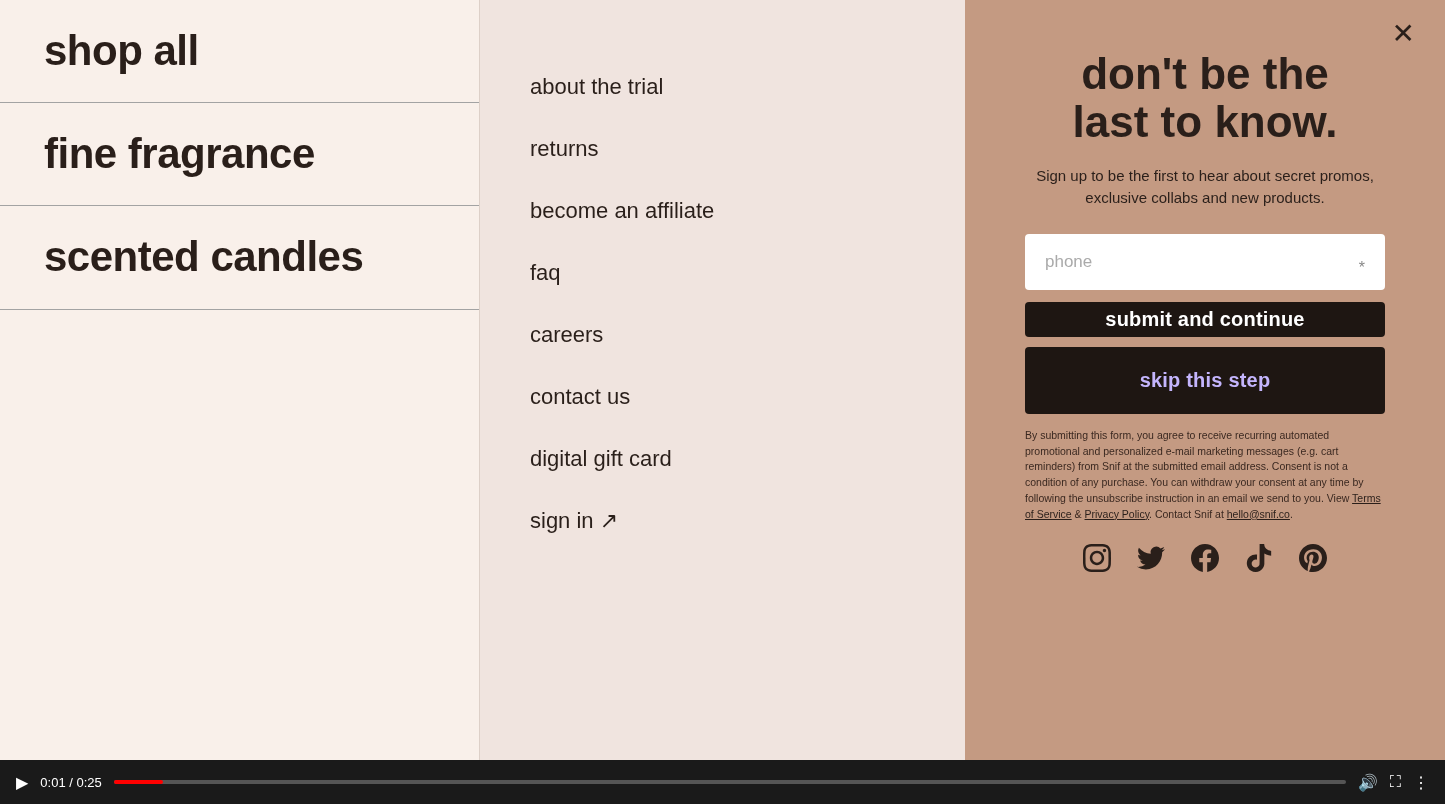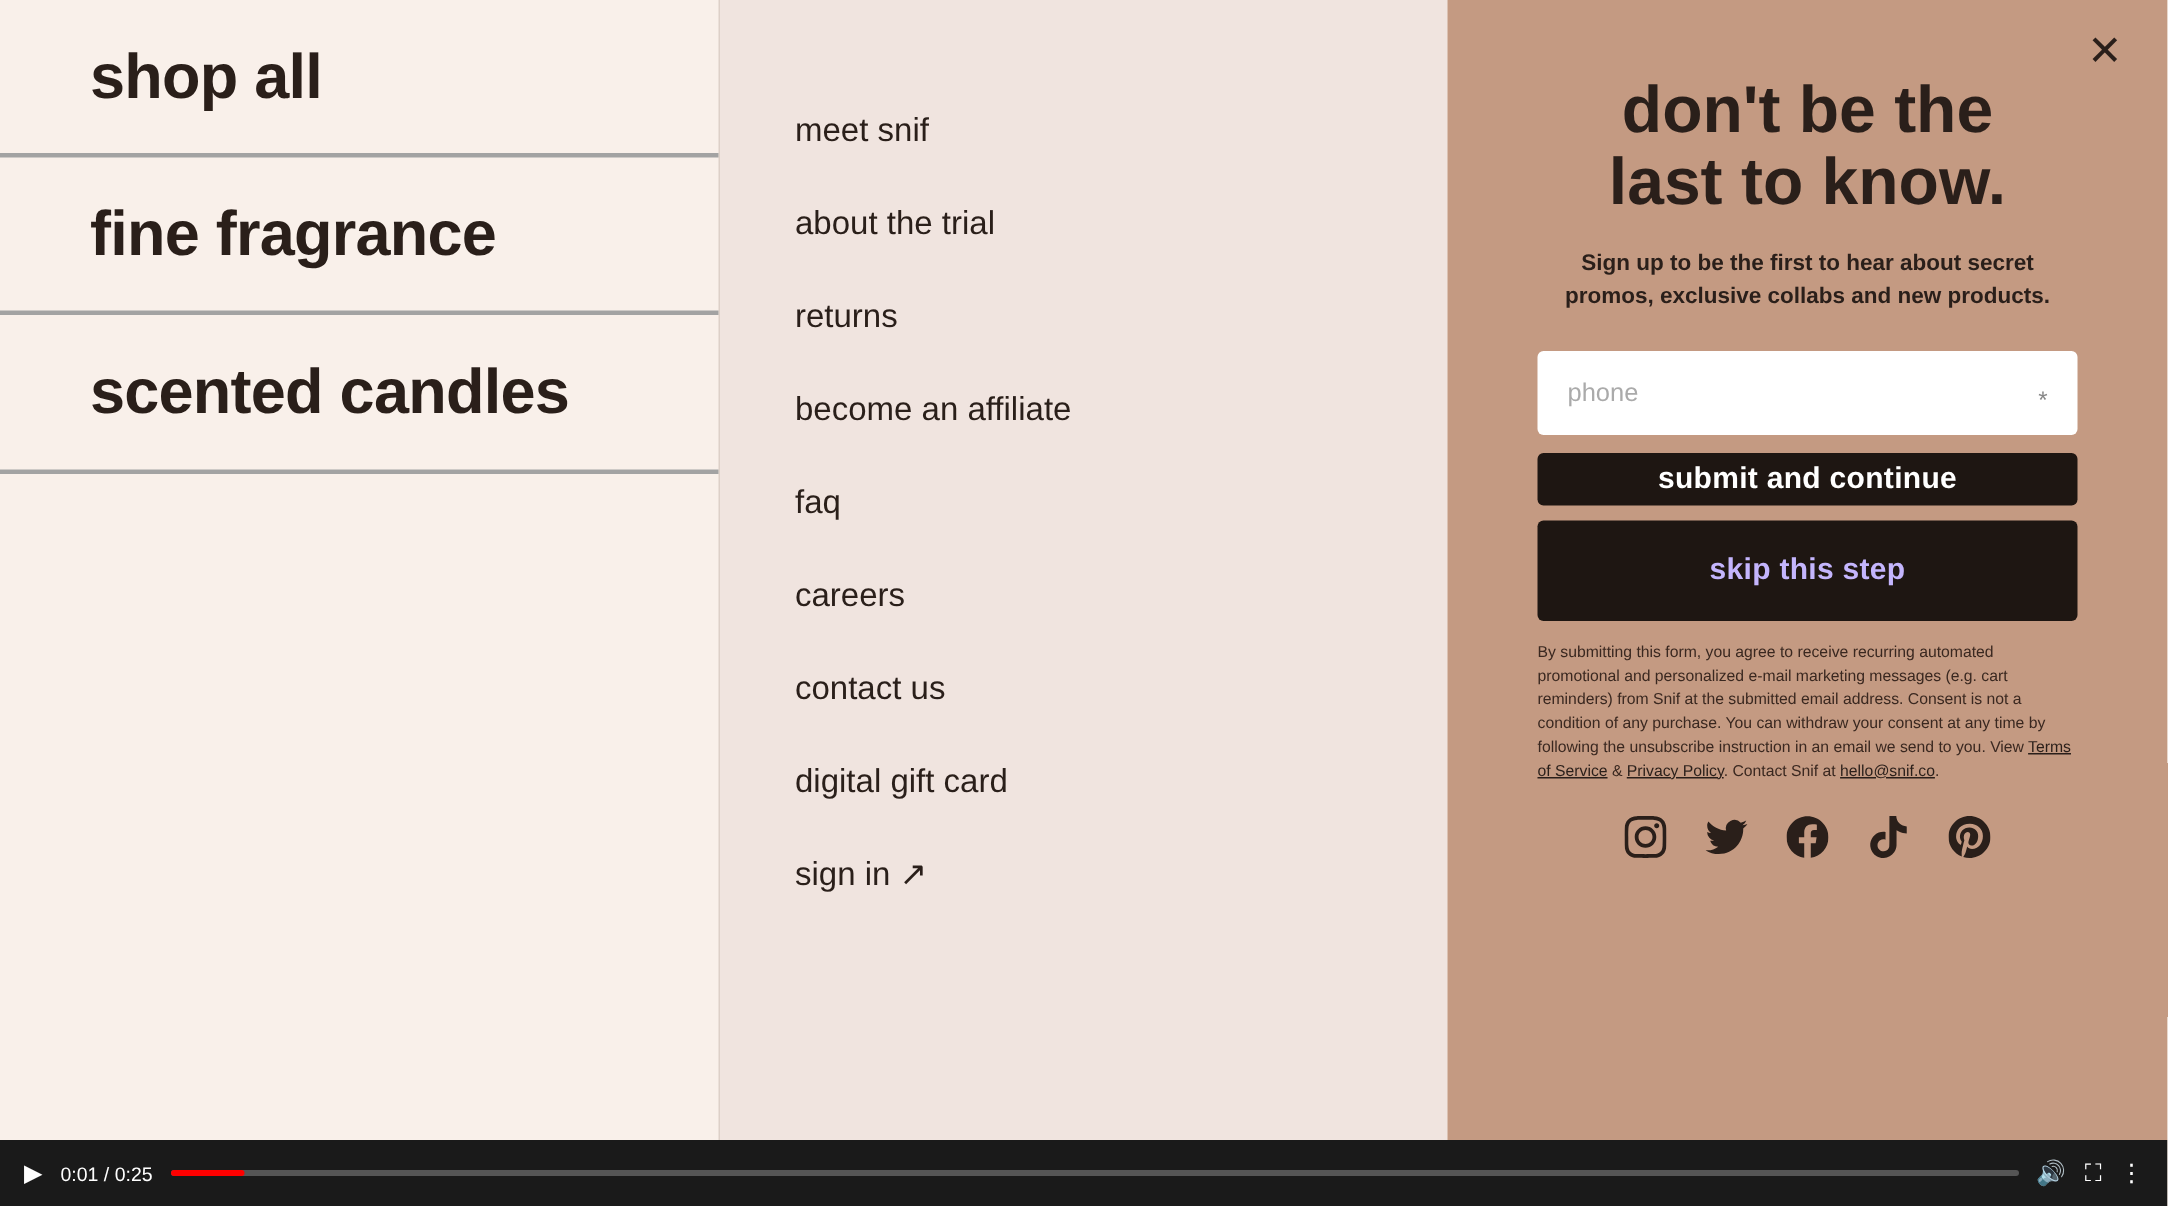--- a/index.html
+++ b/index.html
@@ -20,22 +20,22 @@
     
     .left-col {
       width: 480px;
       background: #f9f0ea;
       border-right: 1px solid #ddd0c8;
       display: flex;
       flex-direction: column;
     }
 
     .nav-item {
-      padding: 28px 60px;
-      border-bottom: 3px solid #a3a3a3;
+      padding: 28px 44px;
+      border-bottom: 1px solid #a3a3a3;
       cursor: pointer;
     }
 
     .nav-item-text {
       font-size: 42px;
       font-weight: 700;
       color: #2a1f1a;
       letter-spacing: -0.5px;
       line-height: 1.1;
     }
@@ -96,21 +96,20 @@
       margin-top: 10px;
     }
 
     .promo-subtitle {
       font-size: 15px;
       color: #2a1f1a;
       text-align: center;
       line-height: 1.5;
       max-width: 340px;
       margin-bottom: 24px;
-      font-weight: bold;
     }
 
     .phone-input {
       width: 100%;
       max-width: 360px;
       padding: 18px 20px;
       font-size: 17px;
       color: #888;
       background: #fff;
       border: none;
@@ -260,21 +259,20 @@
     </div>
     <div class="nav-item">
       <span class="nav-item-text">fine fragrance</span>
     </div>
     <div class="nav-item">
       <span class="nav-item-text">scented candles</span>
     </div>
   </div>
 
   <div class="mid-col">
-    <a class="mid-link">meet snif</a>
     <a class="mid-link">about the trial</a>
     <a class="mid-link">returns</a>
     <a class="mid-link">become an affiliate</a>
     <a class="mid-link">faq</a>
     <a class="mid-link">careers</a>
     <a class="mid-link">contact us</a>
     <a class="mid-link">digital gift card</a>
     <a class="mid-link">sign in ↗</a>
   </div>
 

